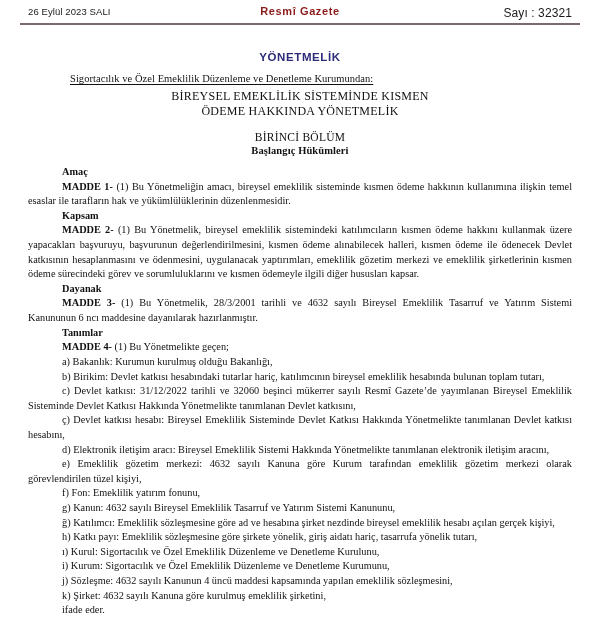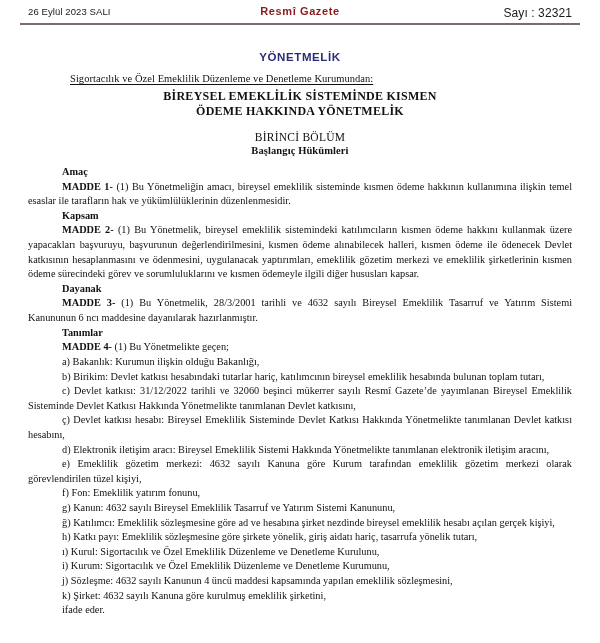--- a/index.html
+++ b/index.html
@@ -81,21 +81,21 @@
     text-align: left;
     margin: 10px 0 0 70px;
     font-size: 10.5px;
     text-decoration: underline;
     text-underline-offset: 2px;
     letter-spacing: 0.05px;
   }
   .reg-title {
     text-align: center;
     font-size: 12px;
-    font-weight: 700;
+    font-weight: 400;
     letter-spacing: 0.25px;
     line-height: 1.25;
     margin-top: 5px;
   }
   .section-head {
     text-align: center;
     font-size: 11.5px;
     font-weight: 400;
     letter-spacing: 0.25px;
     margin-top: 12px;
@@ -160,21 +160,21 @@
 
     <p class="sub-head">Kapsam</p>
     <p><span class="art-label">MADDE 2-</span><span> (1) Bu Yönetmelik, bireysel emeklilik sistemindeki katılımcıların kısmen ödeme hakkını kullanmak üzere yapacakları başvuruyu, başvurunun değerlendirilmesini, kısmen ödeme alınabilecek halleri, kısmen ödeme ile ödenecek Devlet katkısının hesaplanmasını ve ödenmesini, uygulanacak yaptırımları, emeklilik gözetim merkezi ve emeklilik şirketlerinin kısmen ödeme sürecindeki görev ve sorumluluklarını ve kısmen ödemeyle ilgili diğer hususları kapsar.</span></p>
 
     <p class="sub-head">Dayanak</p>
     <p><span class="art-label">MADDE 3-</span><span> (1) Bu Yönetmelik, 28/3/2001 tarihli ve 4632 sayılı Bireysel Emeklilik Tasarruf ve Yatırım Sistemi Kanununun 6 ncı maddesine dayanılarak hazırlanmıştır.</span></p>
 
     <p class="sub-head">Tanımlar</p>
     <p><span class="art-label">MADDE 4-</span><span> (1) Bu Yönetmelikte geçen;</span></p>
 
-    <p>a) Bakanlık: Kurumun ilişkin olduğu Bakanlığı,</p>
+    <p>a) Bakanlık: Kurumun kurulmuş olduğu Bakanlığı,</p>
     <p>b) Birikim: Devlet katkısı hesabındaki tutarlar hariç, katılımcının bireysel emeklilik hesabında bulunan toplam tutarı,</p>
     <p>c) Devlet katkısı: 31/12/2022 tarihli ve 32060 beşinci mükerrer sayılı Resmî Gazete’de yayımlanan Bireysel Emeklilik Sisteminde Devlet Katkısı Hakkında Yönetmelikte tanımlanan Devlet katkısını,</p>
     <p>ç) Devlet katkısı hesabı: Bireysel Emeklilik Sisteminde Devlet Katkısı Hakkında Yönetmelikte tanımlanan Devlet katkısı hesabını,</p>
     <p>d) Elektronik iletişim aracı: Bireysel Emeklilik Sistemi Hakkında Yönetmelikte tanımlanan elektronik iletişim aracını,</p>
     <p>e) Emeklilik gözetim merkezi: 4632 sayılı Kanuna göre Kurum tarafından emeklilik gözetim merkezi olarak görevlendirilen tüzel kişiyi,</p>
     <p>f) Fon: Emeklilik yatırım fonunu,</p>
     <p>g) Kanun: 4632 sayılı Bireysel Emeklilik Tasarruf ve Yatırım Sistemi Kanununu,</p>
     <p>ğ) Katılımcı: Emeklilik sözleşmesine göre ad ve hesabına şirket nezdinde bireysel emeklilik hesabı açılan gerçek kişiyi,</p>
     <p>h) Katkı payı: Emeklilik sözleşmesine göre şirkete yönelik, giriş aidatı hariç, tasarrufa yönelik tutarı,</p>
     <p>ı) Kurul: Sigortacılık ve Özel Emeklilik Düzenleme ve Denetleme Kurulunu,</p>

